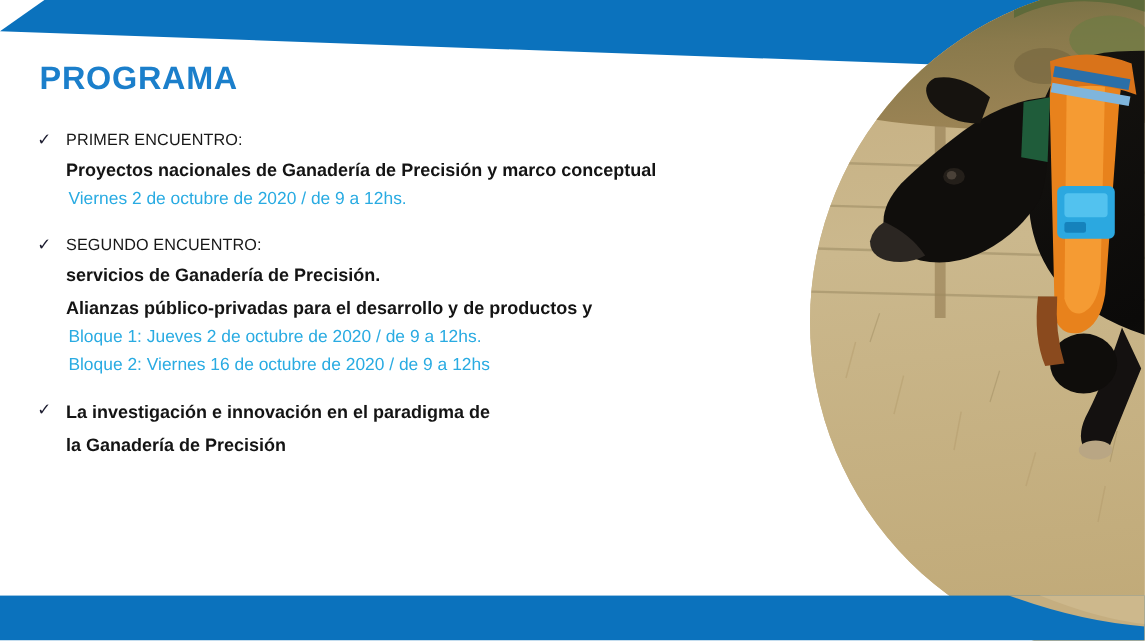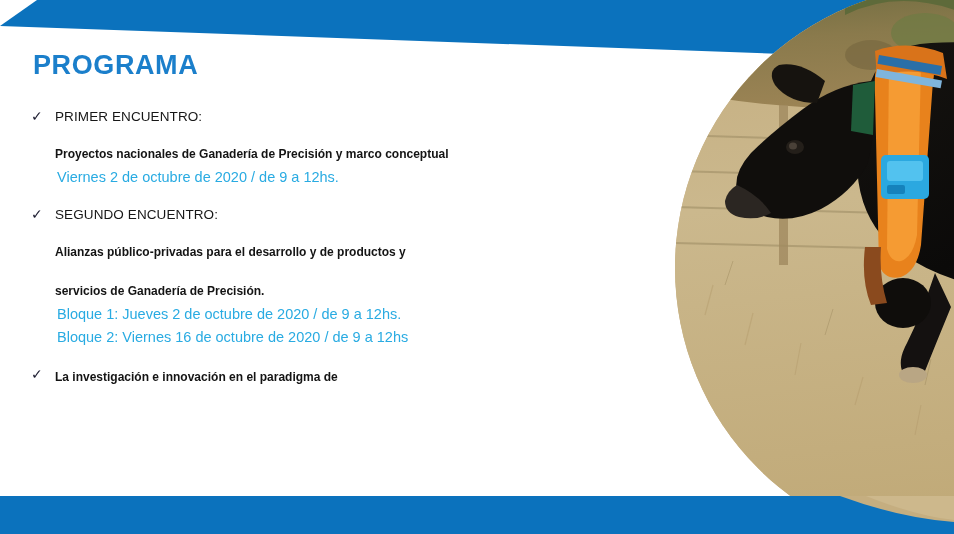--- a/index.html
+++ b/index.html
@@ -95,25 +95,25 @@
     left: 31px;
     top: 1px;
     width: 14px;
     height: 14px;
     color: #1a1a2e;
     font-size: 14px;
     line-height: 14px;
   }
   .block-title {
     padding-left: 55px;
-    font-size: 12px;
+    font-size: 15px;
     font-weight: bold;
     color: #141414;
     line-height: 22px;
-    margin-top: 17px;
+    margin-top: 6px;
   }
   .block-date {
     padding-left: 57px;
     font-size: 14.5px;
     color: #29ABE2;
     line-height: 22px;
     margin-top: 1px;
   }
 </style>
 </head>
@@ -248,29 +248,30 @@
         </div>
         <div class="block-title">Proyectos nacionales de Ganadería de Precisión y marco conceptual</div>
         <div class="block-date">Viernes 2 de octubre de 2020 / de 9 a 12hs.</div>
       </div>
 
       <div class="block">
         <div class="block-head">
           <span class="check-icon">✓</span>
           <span>SEGUNDO ENCUENTRO:</span>
         </div>
+        <div class="block-title">servicios de Ganadería de Precisión.</div>
         <div class="block-title">Alianzas público-privadas para el desarrollo y de productos y</div>
-        <div class="block-title">servicios de Ganadería de Precisión.</div>
         <div class="block-date">Bloque 1: Jueves 2 de octubre de 2020 / de 9 a 12hs.</div>
         <div class="block-date">Bloque 2: Viernes 16 de octubre de 2020 / de 9 a 12hs</div>
       </div>
 
       <div class="block">
         <div class="block-head">
           <span class="check-icon">✓</span>
         </div>
         <div class="block-title">La investigación e innovación en el paradigma de</div>
+        <div class="block-title">la Ganadería de Precisión</div>
       </div>
 
     </div>
   </div>
 
 </div>
 
 </body></html>

